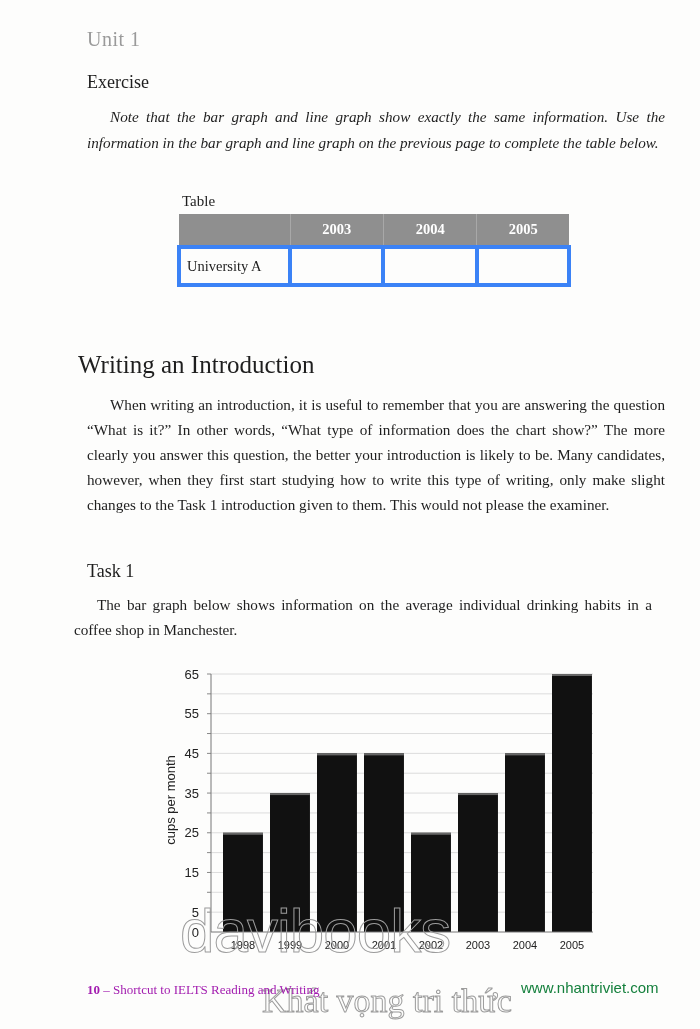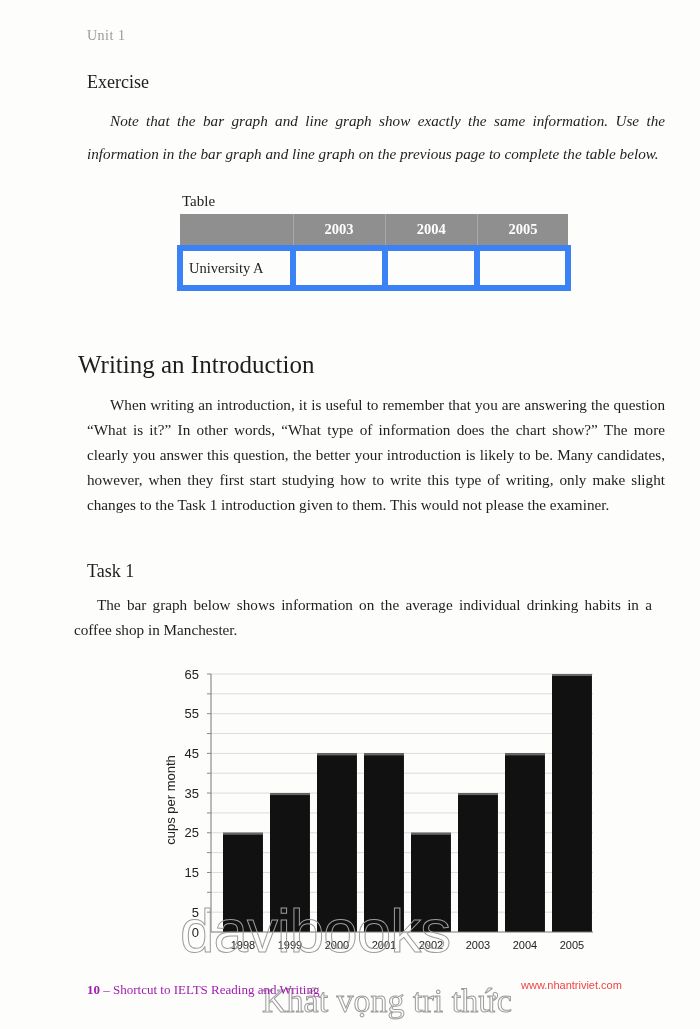--- a/index.html
+++ b/index.html
@@ -3,41 +3,41 @@
 <meta charset="utf-8">
 <style>
   html, body { margin: 0; padding: 0; }
   body {
     width: 700px; height: 1029px; overflow: hidden;
     background: #fdfdfc; position: relative;
     font-family: "DejaVu Serif", "Liberation Serif", serif;
     color: #1e1e1e;
   }
   .abs { position: absolute; }
-  .running-head { left: 87px; top: 28px; font-size: 14px; color: #9a9a9a; font-family: "Liberation Serif", serif; letter-spacing: 0.5px; }
+  .running-head { left: 87px; top: 28px; font-size: 20px; color: #9a9a9a; font-family: "Liberation Serif", serif; letter-spacing: 0.5px; }
   .h-exercise { left: 87px; top: 72px; font-size: 18px; font-family: "Liberation Serif", serif; }
-  .instr { left: 87px; top: 104px; width: 578px; font-size: 15.2px; line-height: 33px; font-style: italic; font-family: "Liberation Serif", serif; text-align: justify; }
+  .instr { left: 87px; top: 104px; width: 578px; font-size: 15.2px; line-height: 26px; font-style: italic; font-family: "Liberation Serif", serif; text-align: justify; }
   .instr p { margin: 0; text-indent: 23px; }
   .table-label { left: 182px; top: 193px; font-size: 15px; font-family: "Liberation Serif", serif; }
   table.data { position: absolute; left: 177px; top: 214px; width: 394px; border-collapse: collapse; font-family: "Liberation Serif", serif; font-size: 14.5px; }
   table.data th { background: #8f8f8f; color: #ffffff; font-weight: bold; height: 29px; border-right: 1px solid #a8a8a8; text-align: center; }
   table.data th:last-child { border-right: none; }
-  table.data td { height: 26px; border: 6px solid #3b82f6; padding: 4px 6px; }
+  table.data td { height: 26px; border: 4px solid #3b82f6; padding: 4px 6px; }
   table.data td.rowhead { width: 95px; }
   .h-intro { left: 78px; top: 351px; font-size: 25px; font-family: "Liberation Serif", serif; }
   .para { left: 87px; top: 392px; width: 578px; font-size: 15.2px; line-height: 25px; font-family: "Liberation Serif", serif; text-align: justify; }
   .para p { margin: 0; text-indent: 23px; }
   .h-task { left: 87px; top: 561px; font-size: 18px; font-family: "Liberation Serif", serif; }
   .task-para { left: 74px; top: 592px; width: 578px; font-size: 15.2px; line-height: 25px; font-family: Liberation Serif, serif; text-align: justify; }
   .task-para p { margin: 0; text-indent: 23px; }
   .chart { left: 150px; top: 660px; width: 450px; height: 300px; }
   .chart svg text { font-family: "Liberation Sans", sans-serif; }
   .footer-left { left: 87px; top: 982px; font-size: 13px; font-family: Liberation Serif, serif; color: #a21caf; }
   .footer-left .pg { font-weight: bold; }
-  .footer-right { left: 521px; top: 979px; font-size: 11px; font-family: "Liberation Sans", sans-serif; color: #ef4444; }
+  .footer-right { left: 521px; top: 979px; font-size: 15px; font-family: "Liberation Sans", sans-serif; color: #15803d; }
   .watermark { left: 180px; top: 895px; font-family: "Liberation Sans", sans-serif; font-size: 62px; color: transparent; -webkit-text-stroke: 1px #9c9c9c; letter-spacing: -1px; }
   .watermark-sub { left: 262px; top: 982px; font-family: "Liberation Serif", serif; font-size: 34px; color: transparent; -webkit-text-stroke: 1px #9c9c9c; }
 </style>
 </head>
 <body>
 
 <div class="abs running-head">Unit 1</div>
 
 <div class="abs h-exercise">Exercise</div>
 <div class="abs instr">

